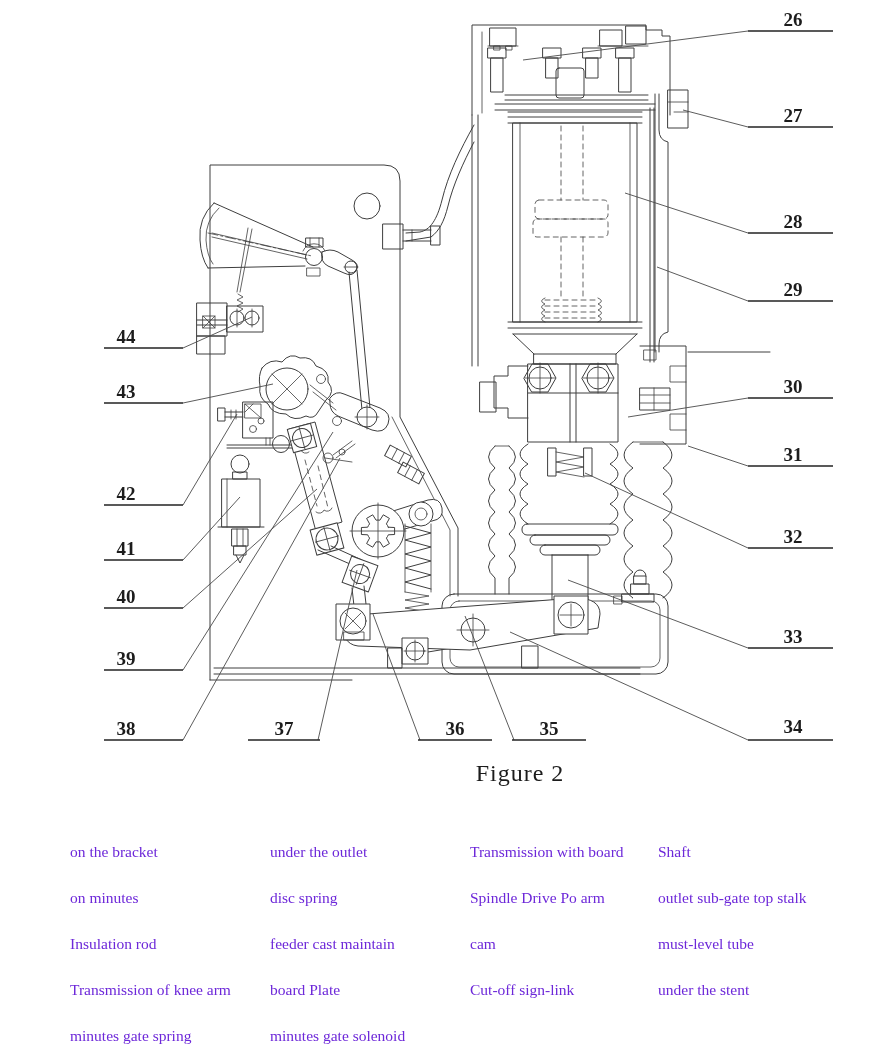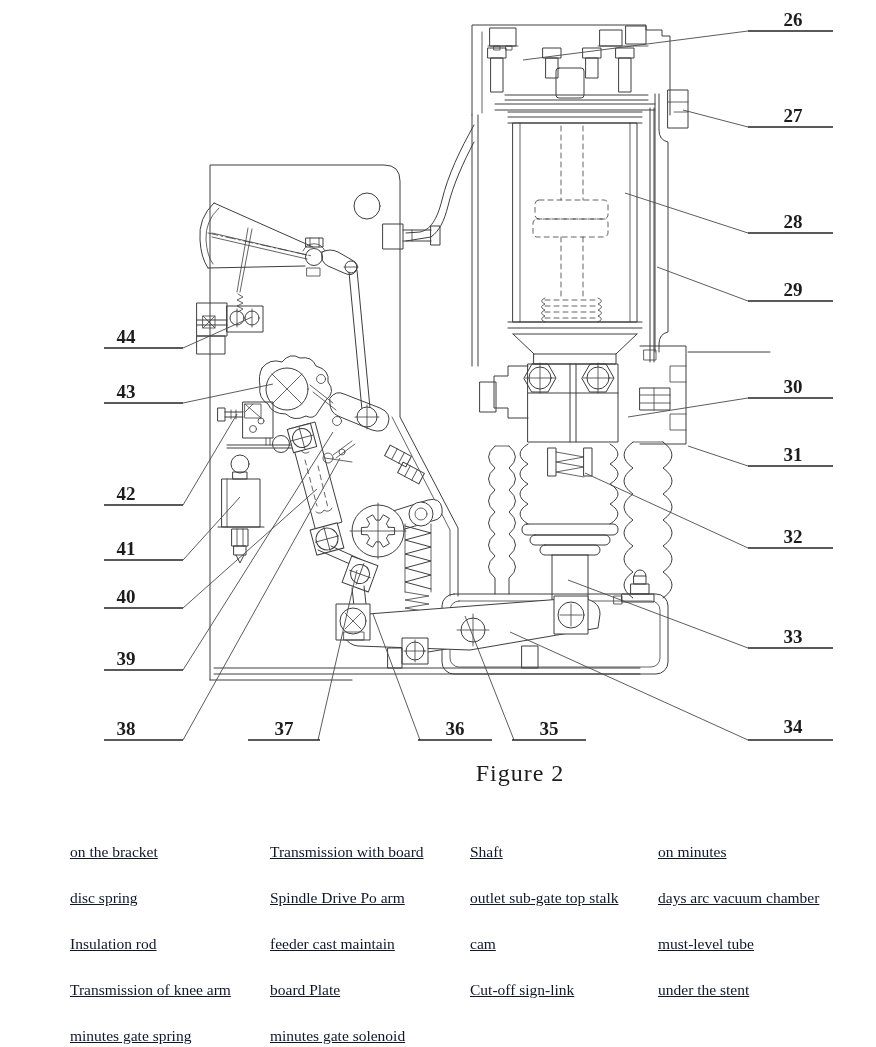--- a/index.html
+++ b/index.html
@@ -9,21 +9,21 @@
   .ln{fill:none;stroke:#3e3e3e;stroke-width:1;stroke-linejoin:round;stroke-linecap:round;}
   .fw{fill:#ffffff;stroke:#3e3e3e;stroke-width:1;stroke-linejoin:round;}
   .thin{stroke-width:.8;}
   .dash{stroke-dasharray:5 4;}
   .dashdot{stroke-dasharray:10 3 2 3;stroke-width:.8;}
   .leader{fill:none;stroke:#4a4a4a;stroke-width:.9;}
   .u{stroke:#222;stroke-width:1.6;}
   text.num{font-family:"Liberation Serif",serif;font-weight:bold;font-size:19px;fill:#1c1c1c;text-anchor:middle;}
   .caption{position:absolute;left:370px;top:760px;width:300px;text-align:center;font-size:24px;letter-spacing:1px;}
   .legend{position:absolute;left:70px;top:829px;display:grid;grid-template-columns:200px 200px 188px 218px;grid-auto-rows:46px;}
-  .legend .cell{font-size:15.5px;line-height:46px;white-space:nowrap;overflow:visible;color:#0f172a;text-decoration:underline;}
+  .legend .cell{font-size:15.5px;line-height:46px;white-space:nowrap;overflow:visible;color:#6d28d9;}
 </style>
 </head>
 <body>
 
 <div class="canvas">
 
 <svg width="876" height="812" viewBox="0 0 876 812">
 
   <g>
 
@@ -498,27 +498,27 @@
           <line class="u" x1="512" y1="740" x2="586" y2="740"></line>
       <text class="num" x="549" y="735">35</text>
     </g>
   </g>
 </svg>
 
 <div class="caption">Figure 2</div>
 
 <div class="legend">
   <div class="cell">on the bracket</div>
+  <div class="cell">under the outlet</div>
   <div class="cell">Transmission with board</div>
   <div class="cell">Shaft</div>
   <div class="cell">on minutes</div>
   <div class="cell">disc spring</div>
   <div class="cell">Spindle Drive Po arm</div>
   <div class="cell">outlet sub-gate top stalk</div>
-  <div class="cell"> days arc vacuum chamber</div>
   <div class="cell">Insulation rod</div>
   <div class="cell">feeder cast maintain</div>
   <div class="cell">cam</div>
   <div class="cell">must-level tube</div>
   <div class="cell">Transmission of knee arm</div>
   <div class="cell">board Plate</div>
   <div class="cell">Cut-off sign-link</div>
   <div class="cell">under the stent</div>
   <div class="cell">minutes gate spring</div>
   <div class="cell">minutes gate solenoid</div>

